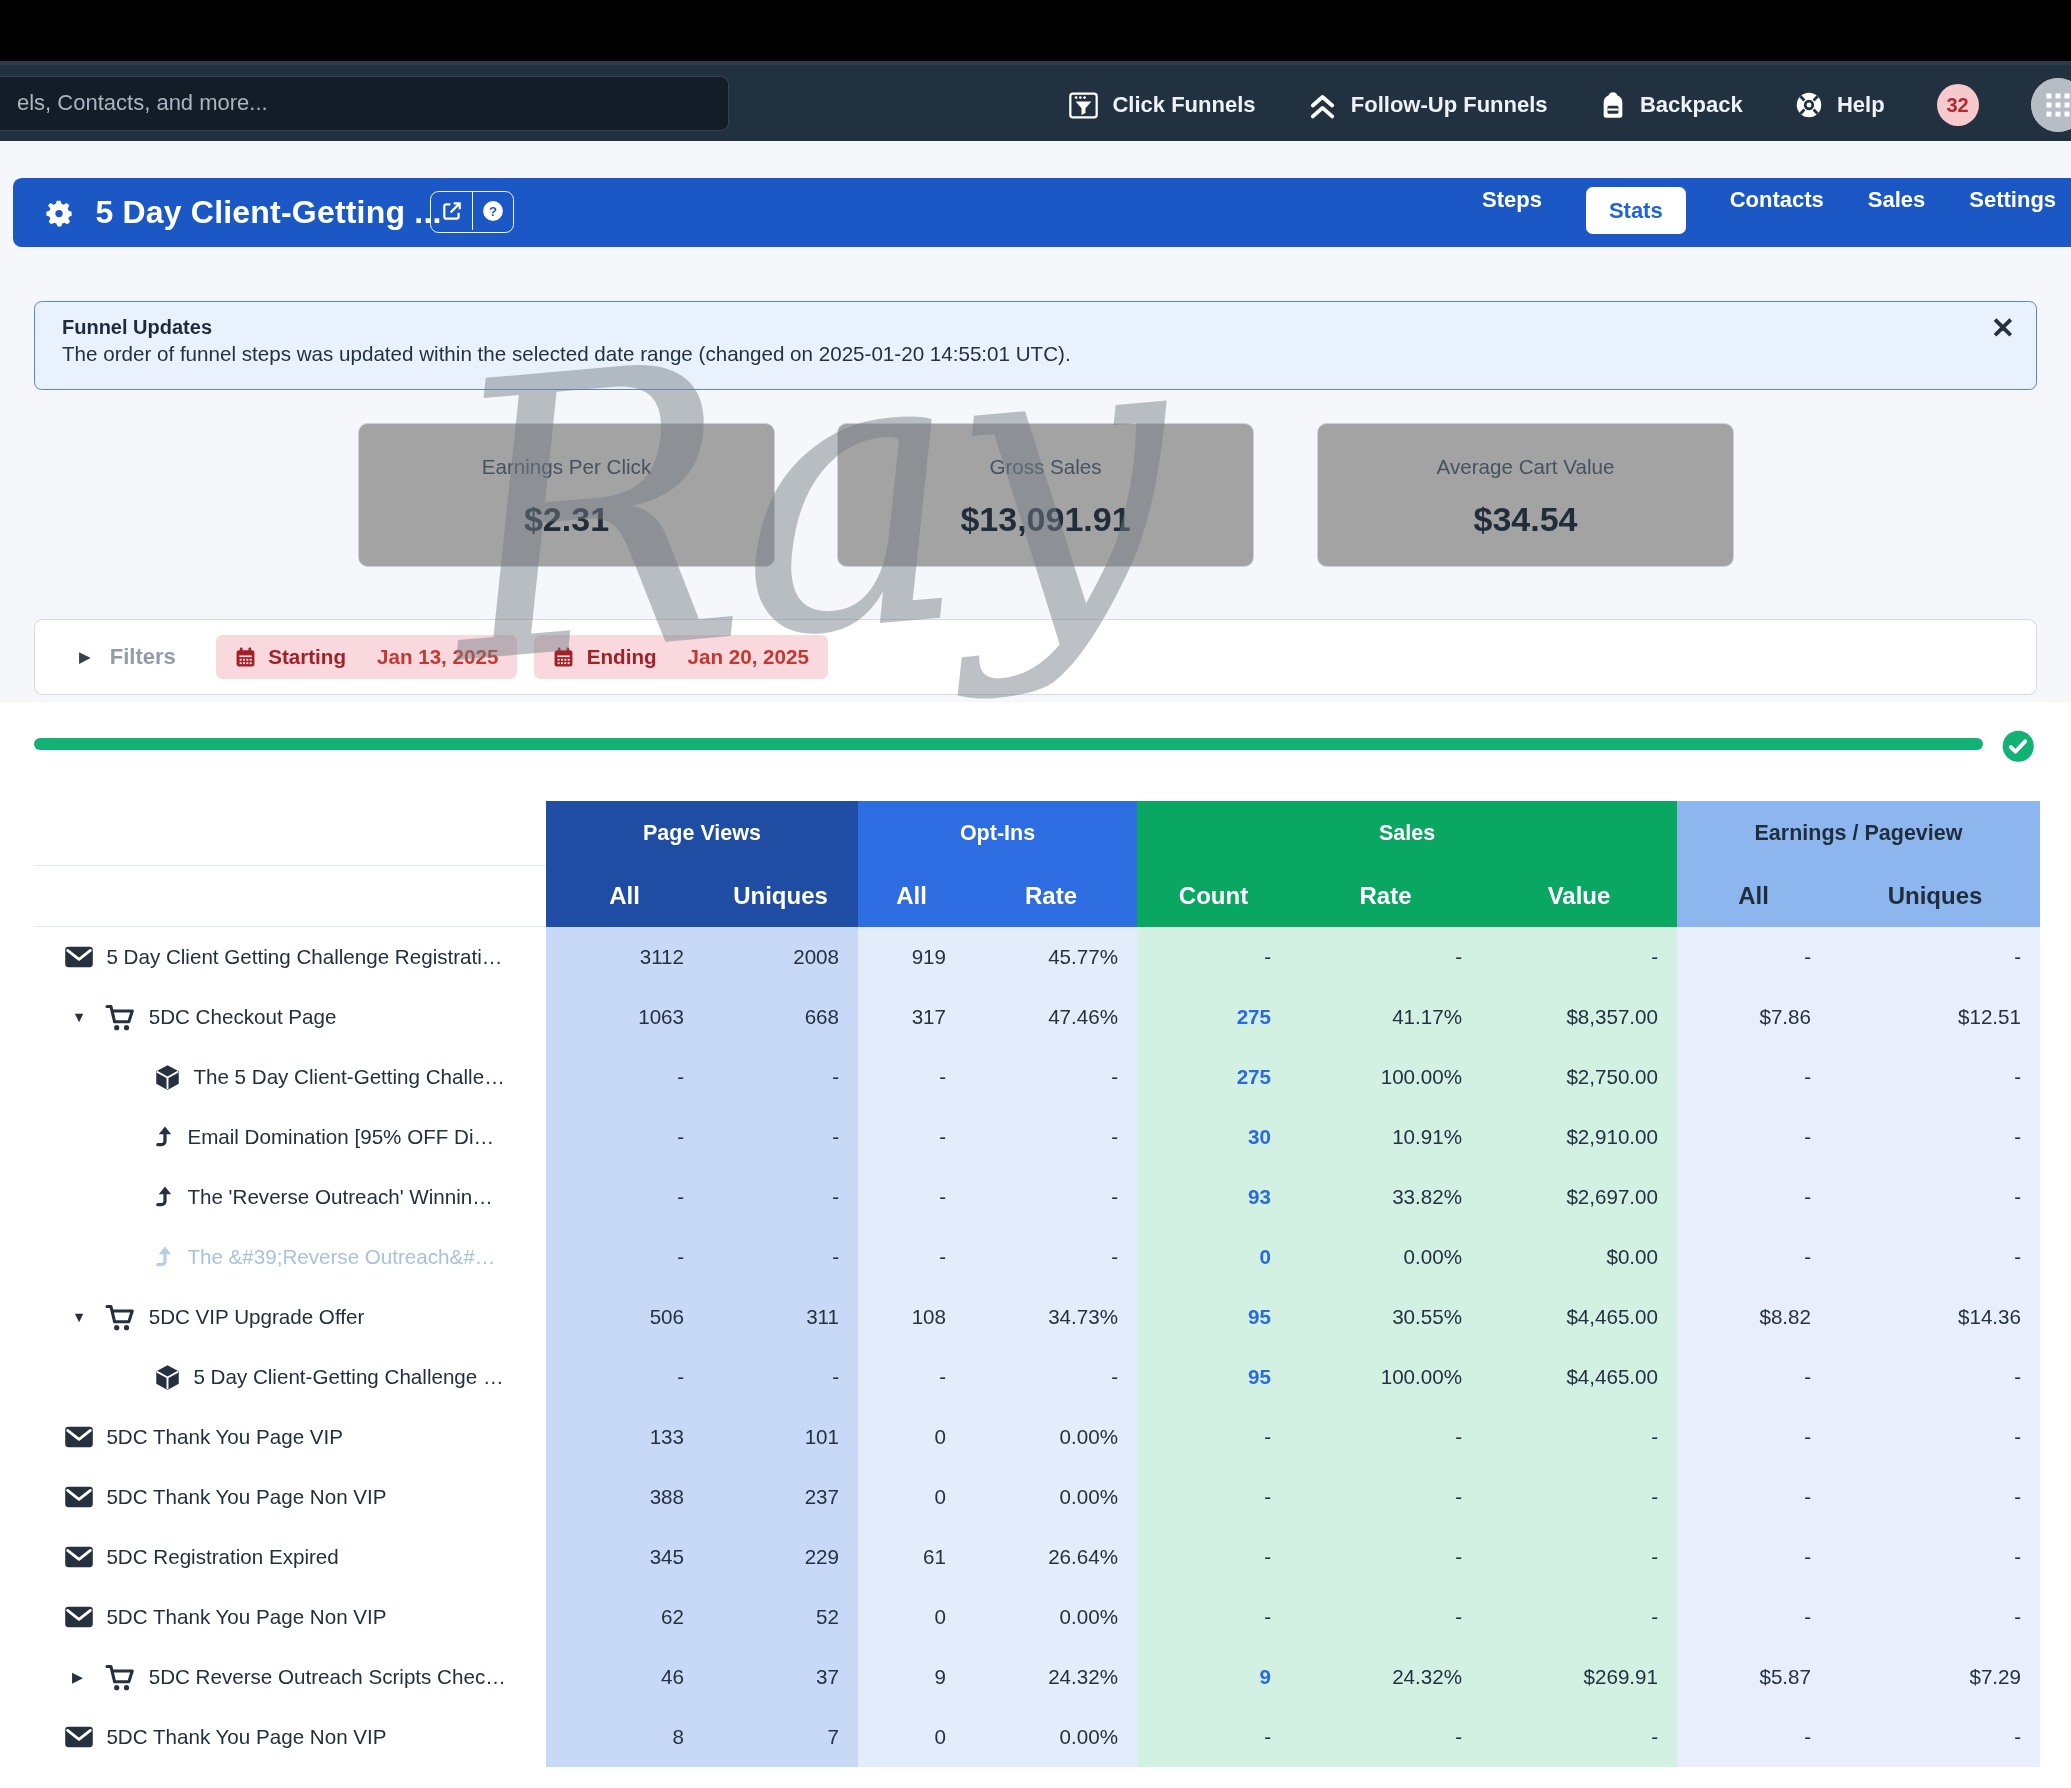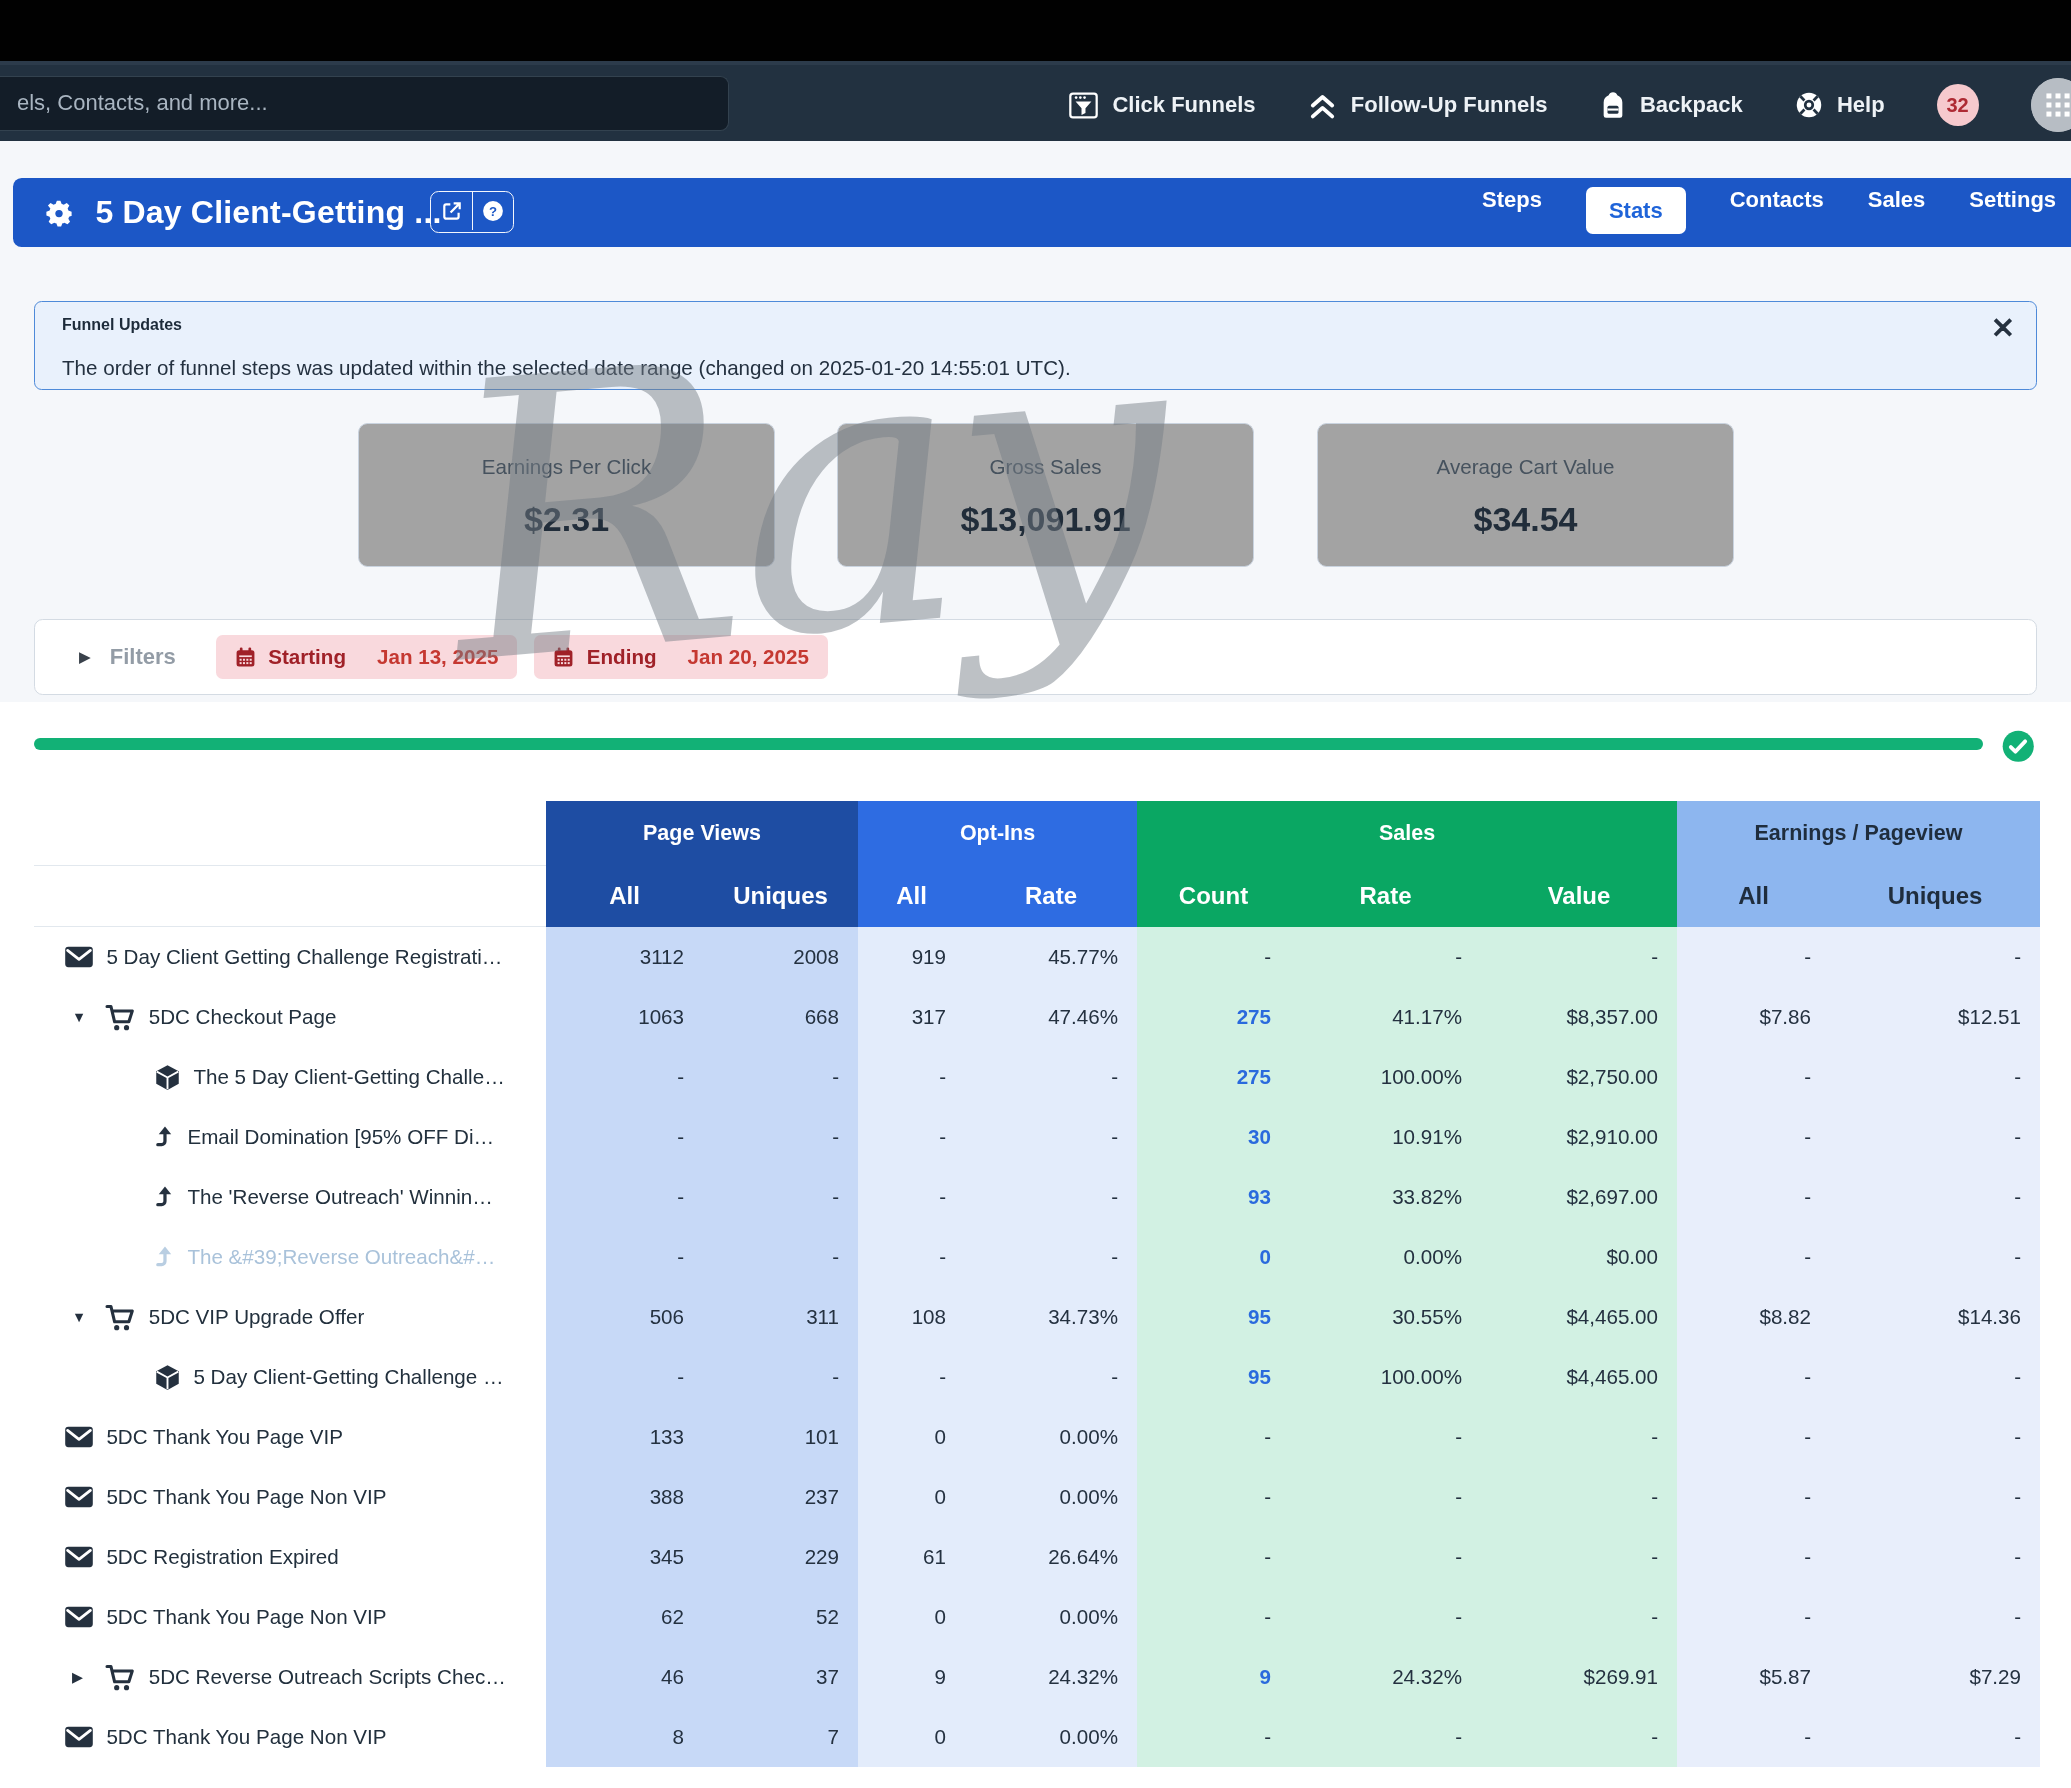--- a/index.html
+++ b/index.html
@@ -42,21 +42,21 @@
   .hdr-btn + .hdr-btn { border-left:1.9px solid rgba(255,255,255,.95); }
   .fh-tabs { position:absolute; right:15.3px; top:9px; height:69px; display:flex; align-items:flex-start; gap:44px; }
   .fh-tab { font-size:22px; font-weight:700; color:#fff; cursor:pointer; white-space:nowrap; }
   .fh-tab.active { background:#fff; color:#1f64d9; border-radius:6.7px; padding:10.5px 23px; }
 
   
   .notice {
     left:34px; top:301px; width:2003px; height:89px; background:#e9f1fc;
     border:1.9px solid #4e8ad9; border-radius:7.6px; padding:14.3px 67px 0 27px;
   }
-  .notice-title { font-size:16px; font-weight:700; color:#1d2b3a; margin-bottom:22px; }
+  .notice-title { font-size:20px; font-weight:700; color:#1d2b3a; margin-bottom:3px; }
   .notice-body { font-size:20.6px; color:#243140; }
   .notice-x { position:absolute; right:21px; top:11.5px; font-size:29px; font-weight:700; color:#25313f; cursor:pointer; line-height:1; }
 
   
   .card { top:423px; width:417px; height:144px; background:#a3a3a3; border:1px solid #c9d3df; border-radius:9.6px; text-align:center; padding-top:31px; }
   .card-label { font-size:20.6px; color:#46525e; }
   .card-value { font-size:34px; font-weight:700; color:#212d3a; margin-top:21px; }
 
   
   .filters { left:34px; top:619px; width:2003px; height:76px; background:#fff; border:1px solid #d4dbe3; border-radius:8.6px; display:flex; align-items:center; }

